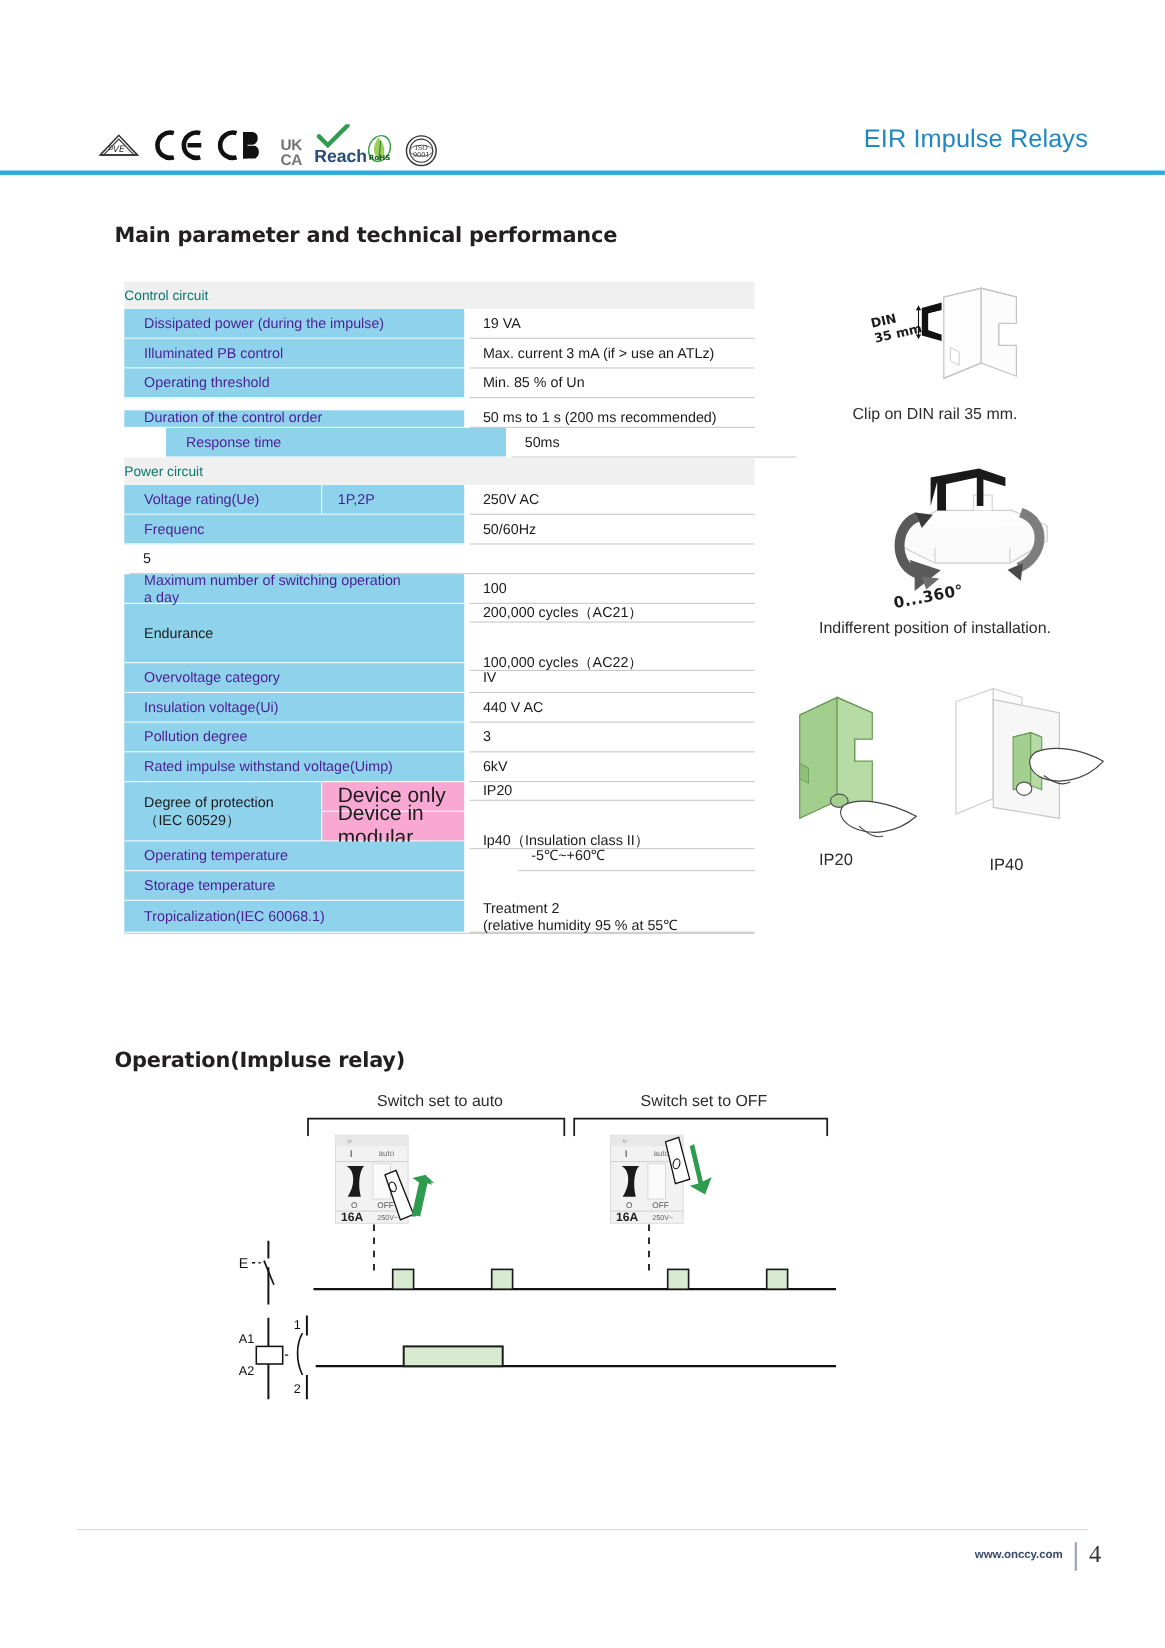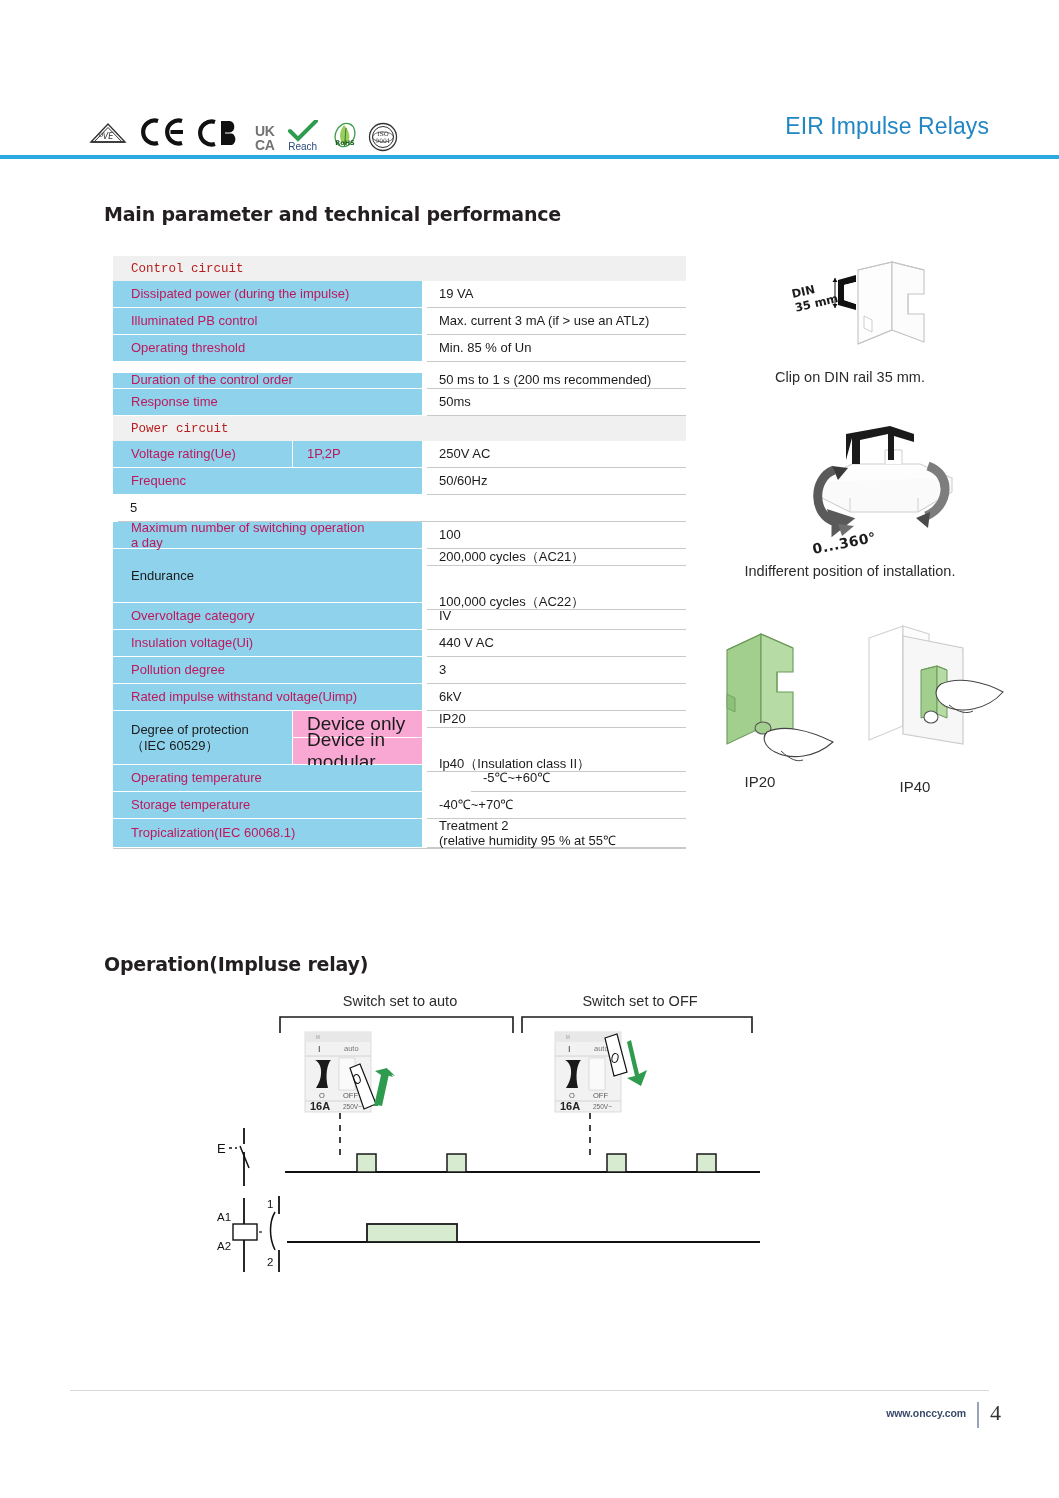--- a/index.html
+++ b/index.html
@@ -28,21 +28,21 @@
     gap: 11px;
     height: 44px;
   }
   .cert-item { display: block; }
   .ce-mark { font-size: 29px; font-weight: bold; letter-spacing: -1px; color: #111; line-height: 1; font-family: "DejaVu Sans", sans-serif; }
   .ukca-mark {
     font-size: 14px; font-weight: bold; color: #737373; line-height: 0.95;
     text-align: center; letter-spacing: -0.3px;
   }
   .reach-mark { text-align: center; width: 34px; }
-  .reach-txt { font-size: 10px; color: #2a4a7a; font-weight: normal; margin-top: -1px; }
+  .reach-txt { font-size: 16px; color: #2a4a7a; font-weight: bold; margin-top: -1px; }
   .rohs-mark { width: 26px; height: 30px; position: relative; }
   .iso-mark { width: 30px; height: 30px; }
 
   .header-title {
     position: absolute;
     right: 70px; top: 113px;
     font-size: 23px;
     color: #2086c4;
     font-family: "Liberation Sans", sans-serif;
     letter-spacing: 0.1px;
@@ -75,28 +75,27 @@
   .trow { display: flex; width: 100%; position: relative; }
 
   .group-row {
     background: #f0f0f0;
     height: 25px;
     align-items: center;
     width: 573px;
   }
   .group-row .glabel {
     font-size: 12.5px;
-    color: #b91c1c;
-    padding-left: 18px;
-    font-family: Liberation Mono, monospace;
+    color: #0f766e;
+    font-family: Liberation Sans, sans-serif;
   }
 
   .lab {
     background: #8ed2ec;
-    color: #be185d;
+    color: #4c1d95;
     font-size: 13px;
     display: flex;
     align-items: center;
     padding-left: 18px;
     width: 309px;
     flex: 0 0 309px;
     border-bottom: 1.5px solid #ffffff;
     line-height: 1.15;
   }
   .lab.split-a { width: 180px; flex: 0 0 180px; border-right: 1.5px solid #ffffff; }
@@ -311,21 +310,21 @@
   <div class="trow" style="height:27px;">
     <div class="lab">Operating threshold</div>
     <div class="val">Min. 85 % of Un</div>
   </div>
 
   <div class="trow" style="height:27px;align-items:flex-end;">
     <div class="lab">Duration of the control order</div>
     <div class="val">50 ms to 1 s (200 ms recommended)</div>
   </div>
 
-  <div class="trow" style="height:27px;">
+  <div class="trow" style="height:27px;margin-left:38px;">
     <div class="lab">Response time</div>
     <div class="val">50ms</div>
   </div>
 
   <div class="trow group-row">
     <span class="glabel">Power circuit</span>
   </div>
 
   <div class="trow" style="height:27px;">
     <div class="lab split-a">Voltage rating(Ue)</div>
@@ -393,21 +392,20 @@
     </div>
   </div>
 
   <div class="trow" style="height:27px;gap:44px;">
     <div class="lab">Operating temperature</div>
     <div class="val">-5℃~+60℃</div>
   </div>
 
   <div class="trow" style="height:27px;">
     <div class="lab">Storage temperature</div>
-    <div class="val">-40℃~+70℃</div>
   </div>
 
   <div class="trow" style="height:29px;">
     <div class="lab">Tropicalization(IEC 60068.1)</div>
     <div class="val two-line">
       <span>Treatment 2</span>
       <span>(relative humidity 95 % at 55℃</span>
     </div>
   </div>
 

